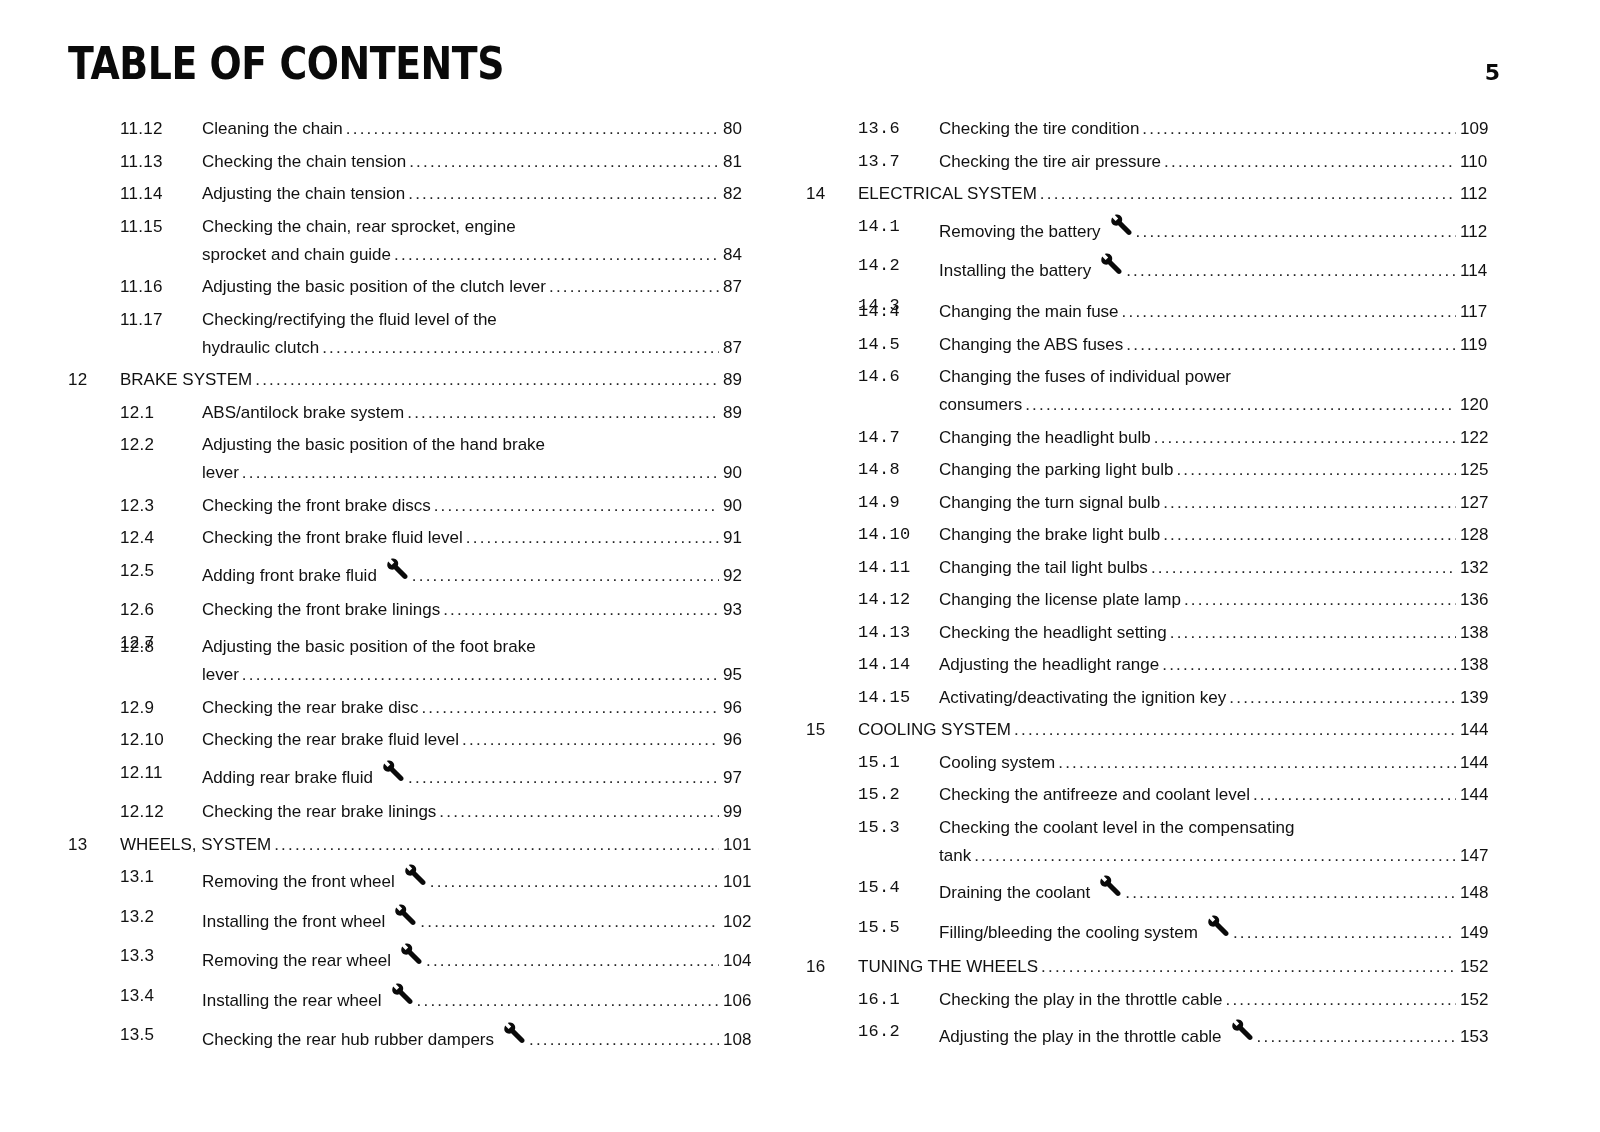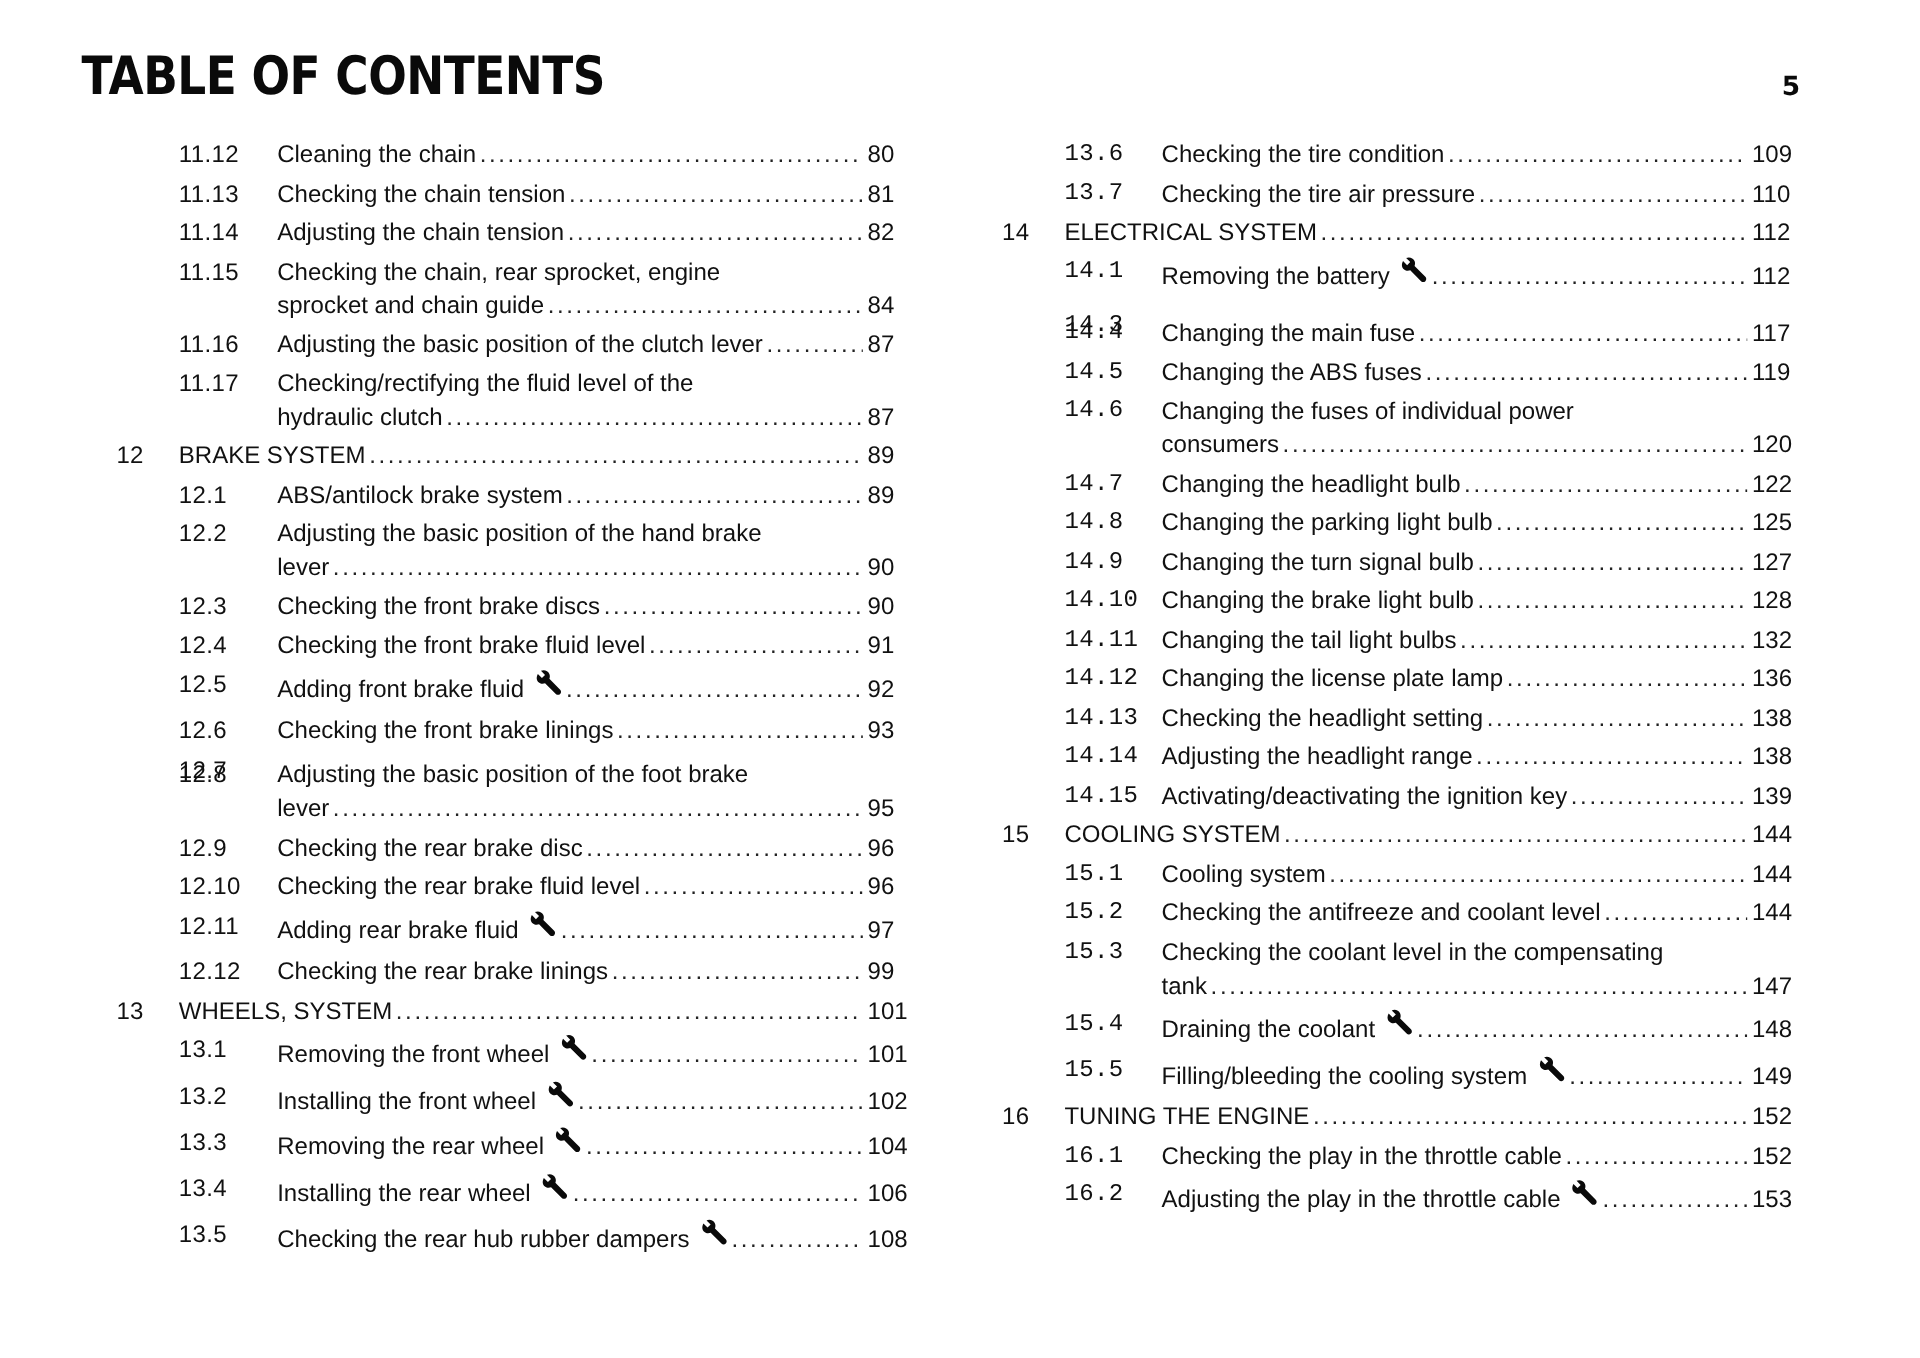--- a/index.html
+++ b/index.html
@@ -17,21 +17,21 @@
   }
   .page-number {
     position: absolute; right: 100px; top: 60px;
     font-family: "DejaVu Sans", sans-serif;
     font-weight: bold; font-size: 22px; color: #0a0a0a;
   }
   .col { position: absolute; top: 115px; }
   .col-left { left: 68px; width: 695px; }
   .col-right { left: 806px; width: 694px; }
 
-  .entry { position: relative; font-size: 20px; line-height: 28px; margin-left: 29px; }
+  .entry { position: relative; font-size: 17px; line-height: 28px; }
   .entry .num { position: absolute; top: 0; white-space: nowrap; letter-spacing: 0.3px; }
   .entry .body { position: relative; }
   .entry .line { display: flex; align-items: baseline; white-space: nowrap; }
   .entry .line .txt { flex: 0 0 auto; }
   .entry .dots {
     flex: 1 1 auto; overflow: hidden; margin: 0 4px 0 3px;
     letter-spacing: 2.2px; color: #222;
   }
   .entry .dots::after {
     content: "..............................................................................................................................................................................................";
@@ -423,20 +423,35 @@
     <svg viewBox="0 0 24 24" aria-hidden="true">
       <path d="M3.2 4.6 L6.6 8 L9.2 5.4 L5.8 2 C8.4 0.9 11.6 1.8 12.8 4.6 C13.4 6 13.3 7.5 12.8 8.7 L21.8 17.7 C22.8 18.7 22.8 20.3 21.8 21.3 C20.8 22.3 19.2 22.3 18.2 21.3 L9.2 12.3 C8 12.8 6.5 12.9 5.1 12.3 C2.3 11.1 1.4 7.9 3.2 4.6 Z" fill="#0a0a0a"></path>
     </svg>
   </span>
 <span class="dots"></span>
           <span class="pg">112</span>
         </div>
       </div>
     </div>
     <div class="gap gap-icon"></div>
+    <div class="entry section">
+      <span class="num">14.2</span>
+      <div class="body">
+        <div class="line">
+          <span class="txt">Installing the battery</span>
+  <span class="wrench">
+    <svg viewBox="0 0 24 24" aria-hidden="true">
+      <path d="M3.2 4.6 L6.6 8 L9.2 5.4 L5.8 2 C8.4 0.9 11.6 1.8 12.8 4.6 C13.4 6 13.3 7.5 12.8 8.7 L21.8 17.7 C22.8 18.7 22.8 20.3 21.8 21.3 C20.8 22.3 19.2 22.3 18.2 21.3 L9.2 12.3 C8 12.8 6.5 12.9 5.1 12.3 C2.3 11.1 1.4 7.9 3.2 4.6 Z" fill="#0a0a0a"></path>
+    </svg>
+  </span>
+<span class="dots"></span>
+          <span class="pg">114</span>
+        </div>
+      </div>
+    </div>
     <div class="gap gap-icon"></div>
     <div class="entry section">
       <span class="num">14.3</span>
     </div>
     <div class="gap gap-icon"></div>
     <div class="entry section">
       <span class="num">14.4</span>
       <div class="body">
         <div class="line">
           <span class="txt">Changing the main fuse</span>
@@ -646,21 +661,21 @@
 <span class="dots"></span>
           <span class="pg">149</span>
         </div>
       </div>
     </div>
     <div class="gap gap-icon"></div>
     <div class="entry chapter">
       <span class="num">16</span>
       <div class="body">
         <div class="line">
-          <span class="txt">TUNING THE ENGINE</span>
+          <span class="txt">TUNING THE WHEELS</span>
           <span class="dots"></span>
           <span class="pg">152</span>
         </div>
       </div>
     </div>
     <div class="gap"></div>
     <div class="entry section">
       <span class="num">16.1</span>
       <div class="body">
         <div class="line">

